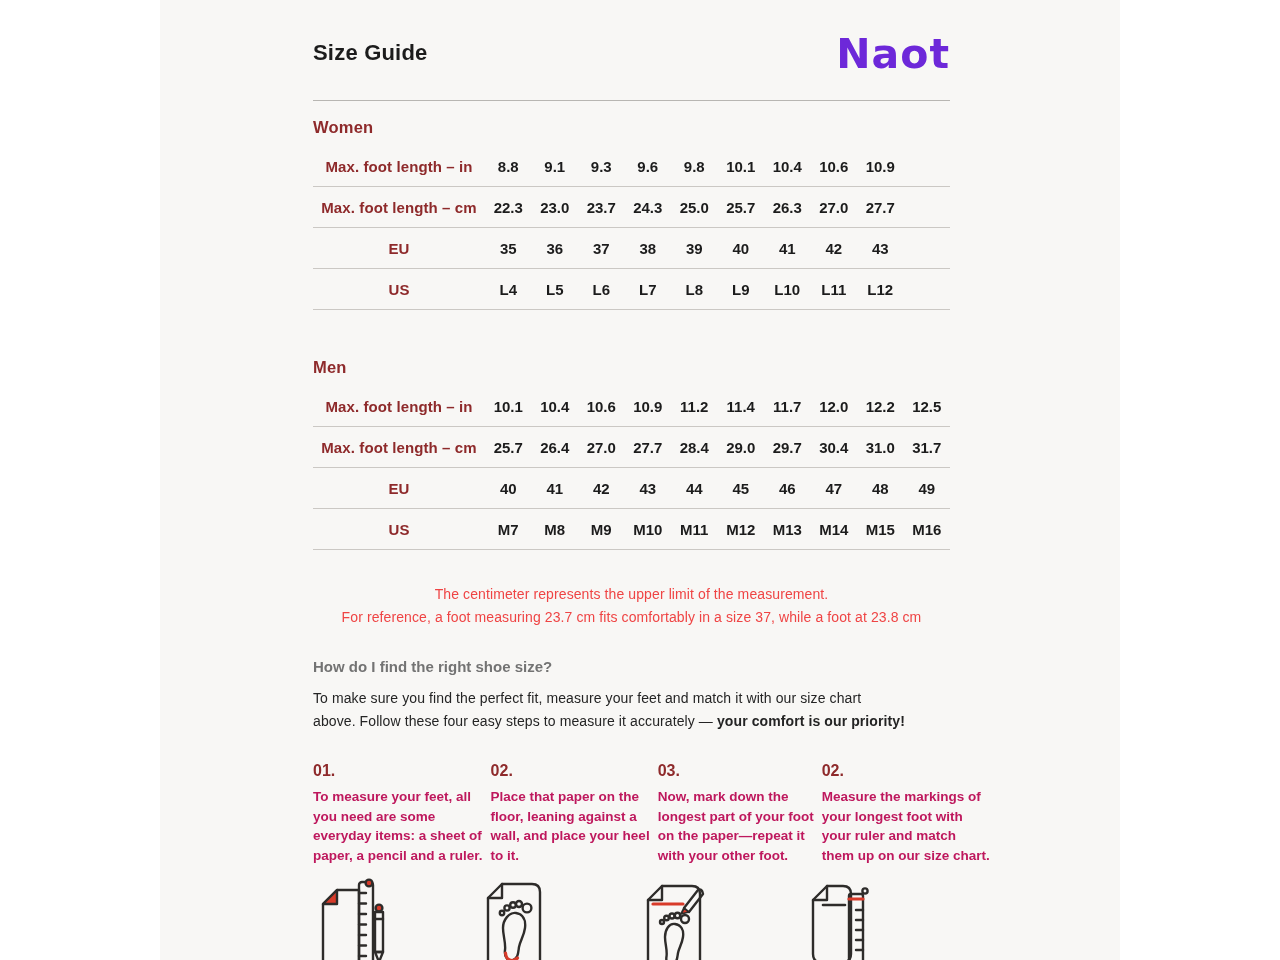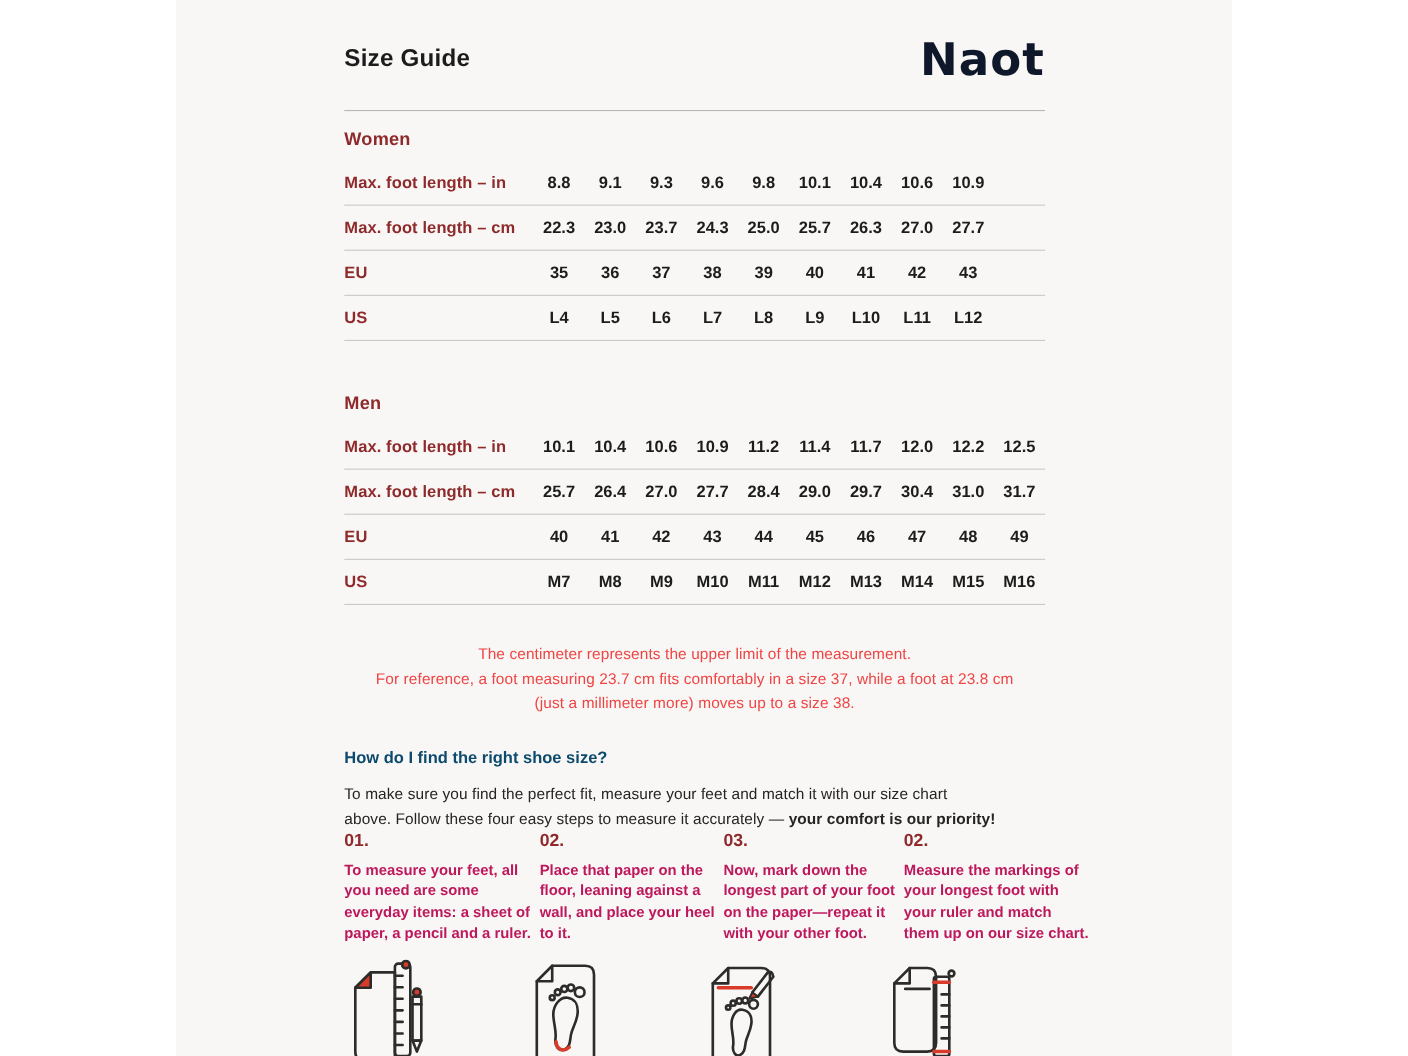--- a/index.html
+++ b/index.html
@@ -25,61 +25,62 @@
     display:flex;justify-content:space-between;align-items:flex-start;
     padding-top:32px;padding-bottom:24px;
     border-bottom:1px solid #b8b6b2;
   }
   .page-title{
     margin:0;margin-top:8px;
     font-size:22px;font-weight:600;letter-spacing:.2px;color:#1c1c1c;
   }
   .logo{
     font-size:41px;font-weight:800;line-height:44px;
-    color:#0f172a;letter-spacing:1px;
+    color:#6d28d9;letter-spacing:1px;
     font-family:"DejaVu Sans","Liberation Sans",sans-serif;
   }
   
   .sec-heading{
     margin:0;margin-top:17px;margin-bottom:9px;
     font-size:16.5px;font-weight:600;color:#8e2a2b;letter-spacing:.2px;
   }
   .table{width:100%;}
   .trow{
     display:flex;align-items:center;
     height:40px;
     border-bottom:1px solid #cbc8c4;
   }
   .tlabel{
     flex:0 0 172px;
-    font-size:15px;font-weight:600;color:#8e2a2b;letter-spacing:.1px;
+    font-size:15px;font-weight:600;color:#8e2a2b;letter-spacing:.1px;text-align:center;
   }
   .tcells{display:flex;flex:1;}
   .cell{
     width:46.5px;text-align:center;
     font-size:15px;font-weight:600;color:#1c1c1c;
   }
   .men-gap{margin-top:48px;}
   
   .notes{margin-top:33px;}
   .note-line{
     font-size:14px;line-height:22.5px;color:#ef4444;letter-spacing:.1px;text-align:center;
   }
   
   .guide-heading{
     margin:0;margin-top:30px;
-    font-size:15px;font-weight:700;color:#0c4a6e;
+    font-size:15px;font-weight:700;color:#737373;
   }
   .intro{
     margin:12px 0 0 0;
     font-size:14px;line-height:23px;color:#242424;letter-spacing:.1px;
   }
   .intro .b{font-weight:700;}
   
   .steps{
+    margin-top:29px;
     display:grid;grid-template-columns:repeat(4,1fr);
     column-gap:8px;
   }
   .stepnum{
     font-size:16px;font-weight:700;color:#8e2a2b;margin-bottom:7px;
   }
   .step-line{
     font-size:13.5px;font-weight:700;color:#be185d;line-height:19.5px;
     white-space:nowrap;
   }
@@ -227,21 +228,20 @@
               <span class="cell">M15</span>
               <span class="cell">M16</span>
             </div>
         </div>
       </div>
     </section>
 
     <div class="notes">
         <div class="note-line">The centimeter represents the upper limit of the measurement.</div>
         <div class="note-line">For reference, a foot measuring 23.7 cm fits comfortably in a size 37, while a foot at 23.8 cm</div>
-        <div class="note-line">(just a millimeter more) moves up to a size 38.</div>
       </div>
 
     <h3 class="guide-heading">How do I find the right shoe size?</h3>
 
     <p class="intro"><span>To make sure you find the perfect fit, measure your feet and match it with our size chart</span><br><span>above. Follow these four easy steps to measure it accurately — </span><span class="b">your comfort is our priority!</span></p>
 
     <div class="steps">
       <div class="step">
         <div class="stepnum">01.</div>
         <div class="steptext">

